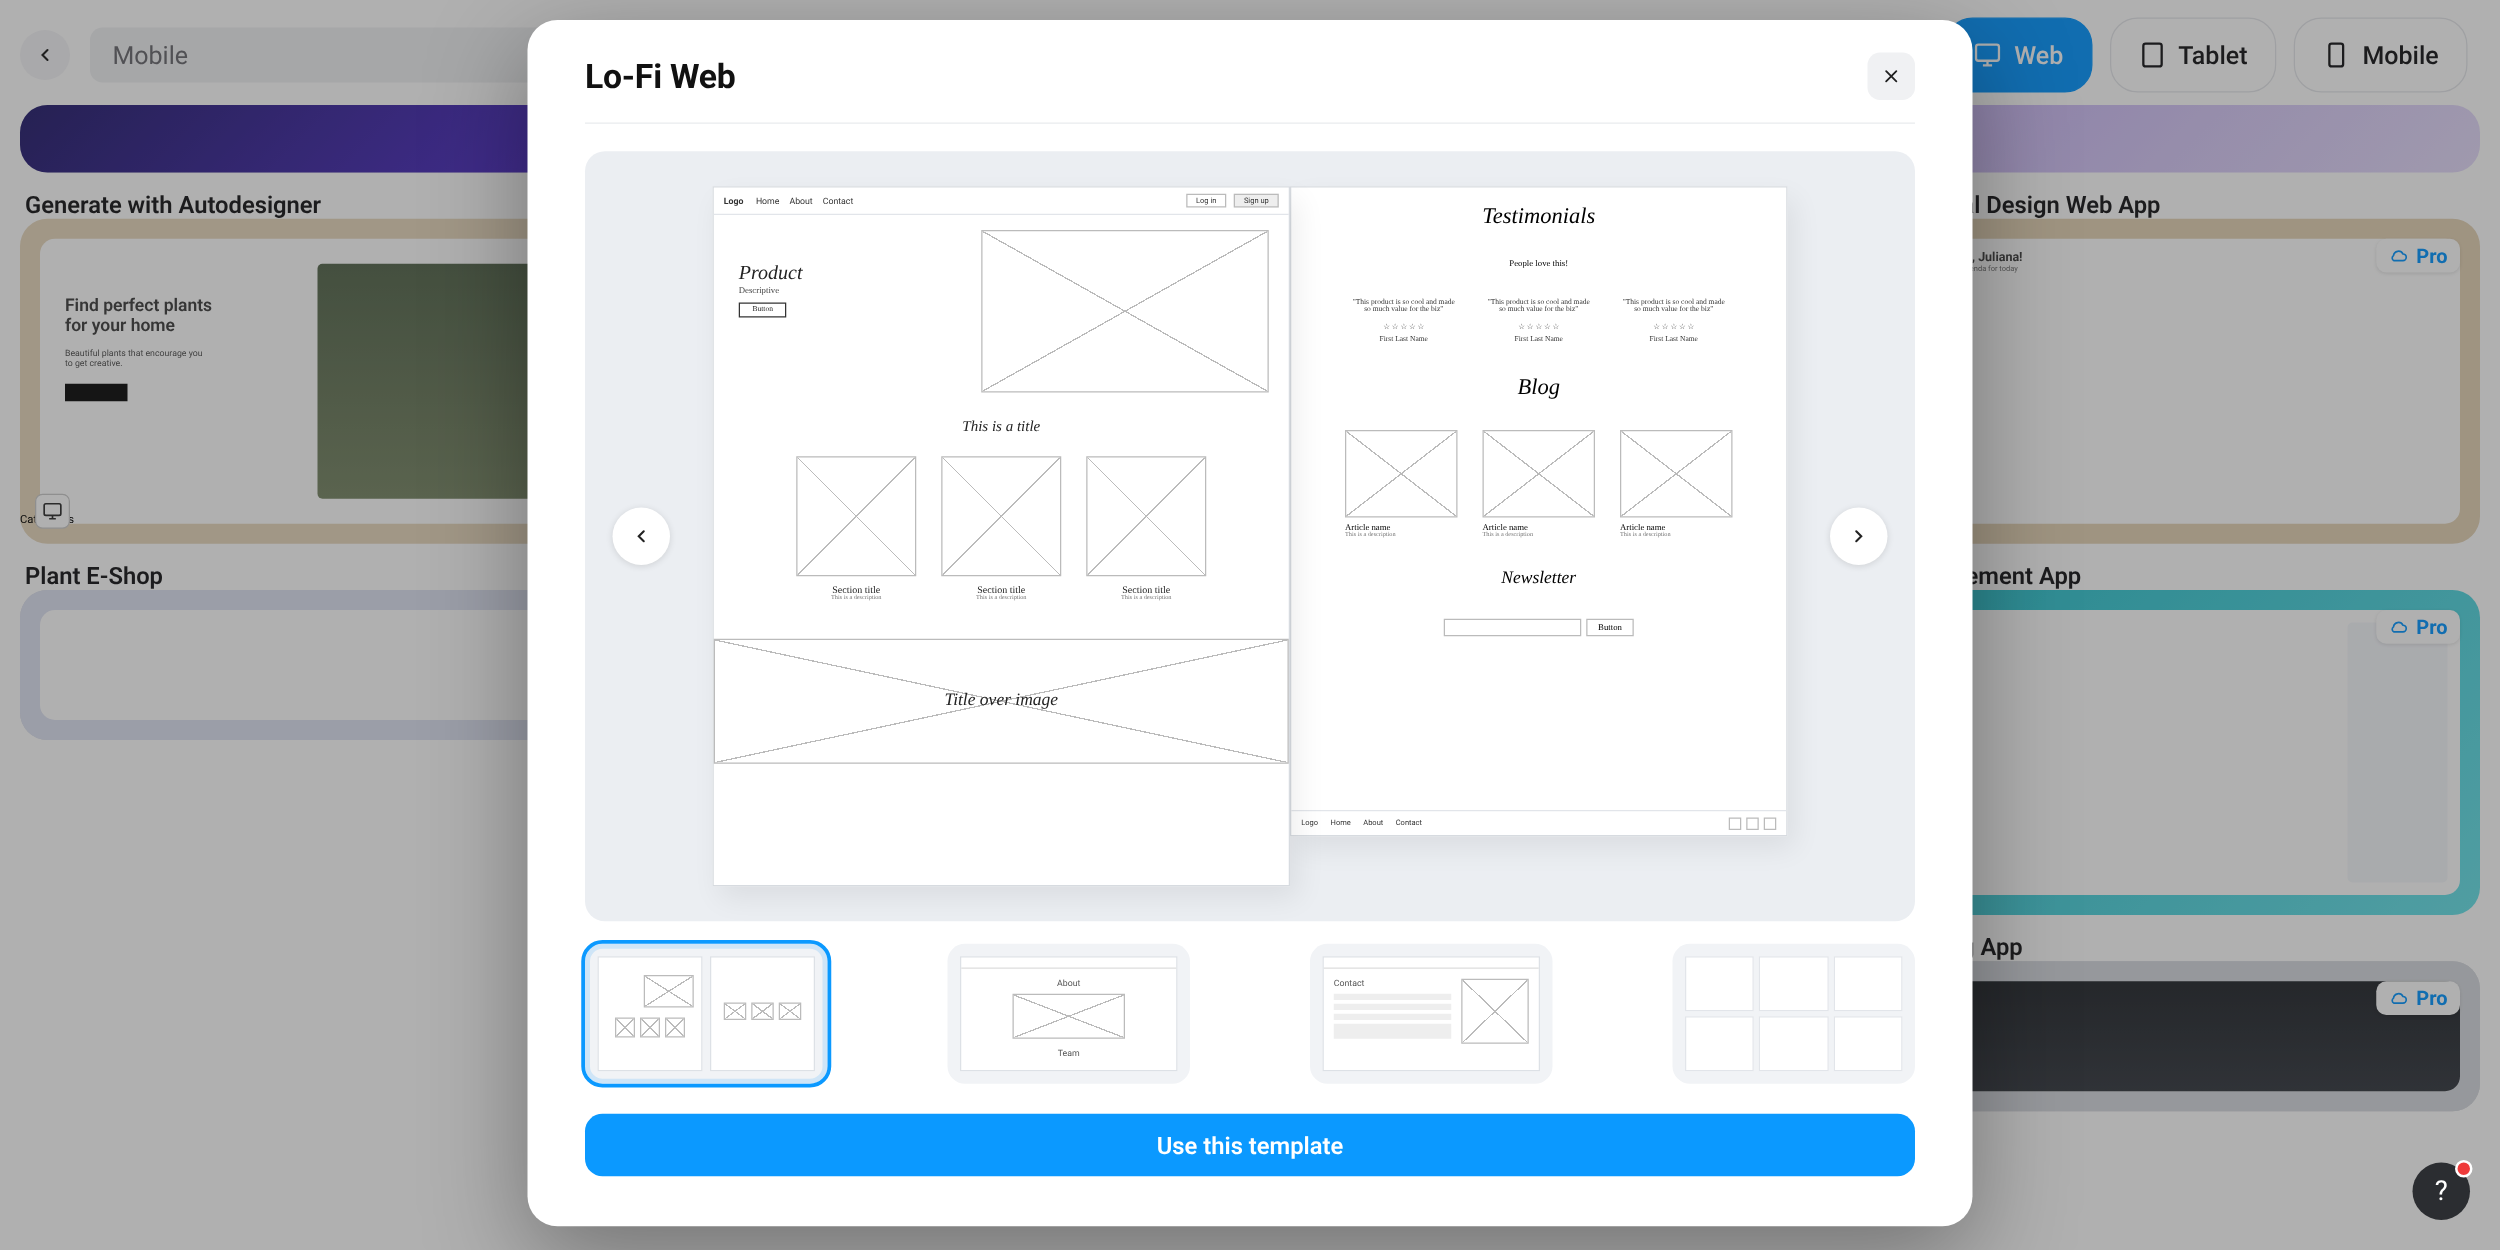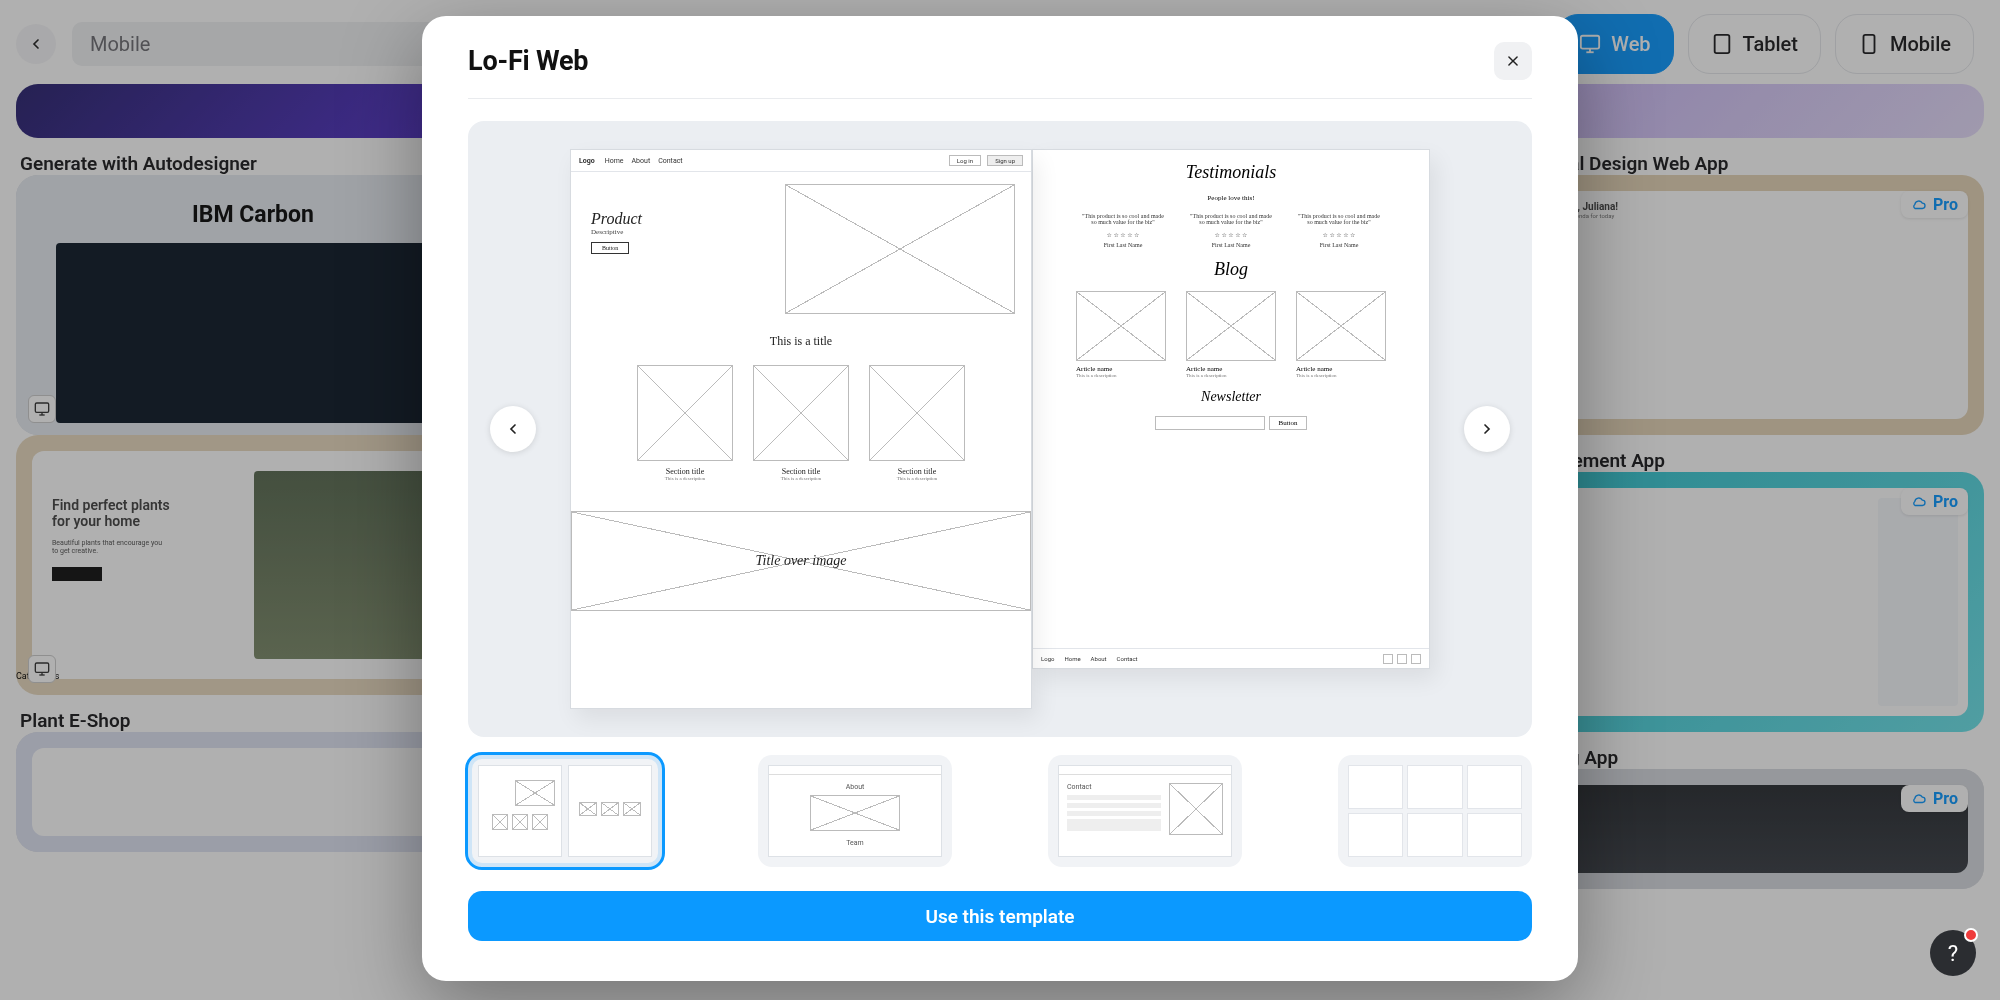--- a/index.html
+++ b/index.html
@@ -128,21 +128,21 @@
 
     .wf-a-body{ padding:12px 16px; display:flex; flex-direction:column; gap:12px; font-family: Georgia, serif; color:#222;}
     .wf-row{display:flex; gap:22px;}
     .wf-a-hero .left{ flex:1;}
     .wf-lbl-lg{ font-size:16px; font-style:italic;}
     .wf-txt-sm{ font-size:7px; color:#444;}
     .wf-btn{ border:1px solid #333; padding:2px 10px; font-size:6px; display:inline-block; margin-top:6px;}
     .wf-three{display:flex; gap:20px; justify-content:center;}
     .wf-col{display:flex; flex-direction:column; align-items:center;}
 
-    .wf-b-body{display:flex; flex-direction:column; align-items:center; padding:12px 16px; gap:11px; font-family: Georgia, serif;}
+    .wf-b-body{display:flex; flex-direction:column; align-items:center; padding:12px 16px; gap:24px; font-family: Georgia, serif;}
     .wf-b-tests{display:flex; gap:22px;}
     .wf-test{ width:86px; font-size:6px; text-align:center; color:#333;}
     .wf-foot{ height:20px; border-top:1px solid #e2e5ea; display:flex; align-items:center; justify-content:space-between; padding:0 8px; font-size:6px; color:#333; position:absolute; bottom:0; left:0; right:0;}
 
     .thumbs-row{
       display:flex; justify-content:space-between; gap:26px;
       padding: 18px 46px 0 46px;
     }
     .th {
       width: 194px; height: 112px; border-radius: 14px; background:#f1f3f6;
@@ -214,32 +214,20 @@
   <div class="grid">
 
     <div class="card-col">
       <div>
         <div class="thumb" style="height:54px">
             <div class="bg-fill bg-purple"></div>
           </div>
         <div class="title-sm" style="margin-top:14px">Generate with Autodesigner</div>
       </div>
       <div>
-        <div class="thumb">
-          <div class="bg-fill" style="background:#e6ebf2"></div>
-          <div style="position:absolute; top:26px; left:0; right:0; text-align:center; font-weight:700; font-size:23px; color:#0a0a0a">IBM Carbon</div>
-          <div style="position:absolute; top:68px; left:40px; right:40px; bottom:12px; background:#0f1b29; border-radius:4px"></div>
-          <div class="in-thumb-icon">
-              <svg width="16" height="16" viewBox="0 0 24 24" fill="none" stroke="#333" stroke-width="2">
-                <rect x="2" y="3" width="20" height="14" rx="2"></rect>
-                <line x1="8" y1="21" x2="16" y2="21"></line>
-                <line x1="12" y1="17" x2="12" y2="21"></line>
-              </svg>
-            </div>
-        </div>
       </div>
       <div>
         <div class="thumb bg-cream2">
           <div class="inner-panel" style="display:flex; gap:16px;">
             <div style="flex:1; padding:36px 10px;">
               <div style="font-size:14px; font-weight:600">Find perfect plants</div>
               <div style="font-size:14px; font-weight:600">for your home</div>
               <div style="font-size:7px; margin-top:10px; color:#555; width:110px">Beautiful plants that encourage you to get creative.</div>
               <div style="width:50px; height:14px; background:#111; margin-top:12px"></div>
             </div>
@@ -450,21 +438,21 @@
           </div>
           <div class="wf-a-body">
             <div class="wf-row wf-a-hero">
               <div class="left" style="padding:26px 4px">
                 <div class="wf-lbl-lg">Product</div>
                 <div class="wf-txt-sm">Descriptive</div>
                 <div class="wf-btn">Button</div>
               </div>
               <div class="xbox" style="width:230px;height:130px"></div>
             </div>
-            <div style="text-align:center;font-size:12px;margin-top:8px">This is a title</div>
+            <div style="text-align:center;font-size:12px;font-style:italic;margin-top:8px">This is a title</div>
             <div class="wf-three" style="margin-top:4px">
               <div class="wf-col">
                   <div class="xbox" style="width:96px;height:96px"></div>
                   <div style="font-size:8px;margin-top:6px">Section title</div>
                   <div style="font-size:5px;color:#777">This is a description</div>
                 </div>
               <div class="wf-col">
                   <div class="xbox" style="width:96px;height:96px"></div>
                   <div style="font-size:8px;margin-top:6px">Section title</div>
                   <div style="font-size:5px;color:#777">This is a description</div>

